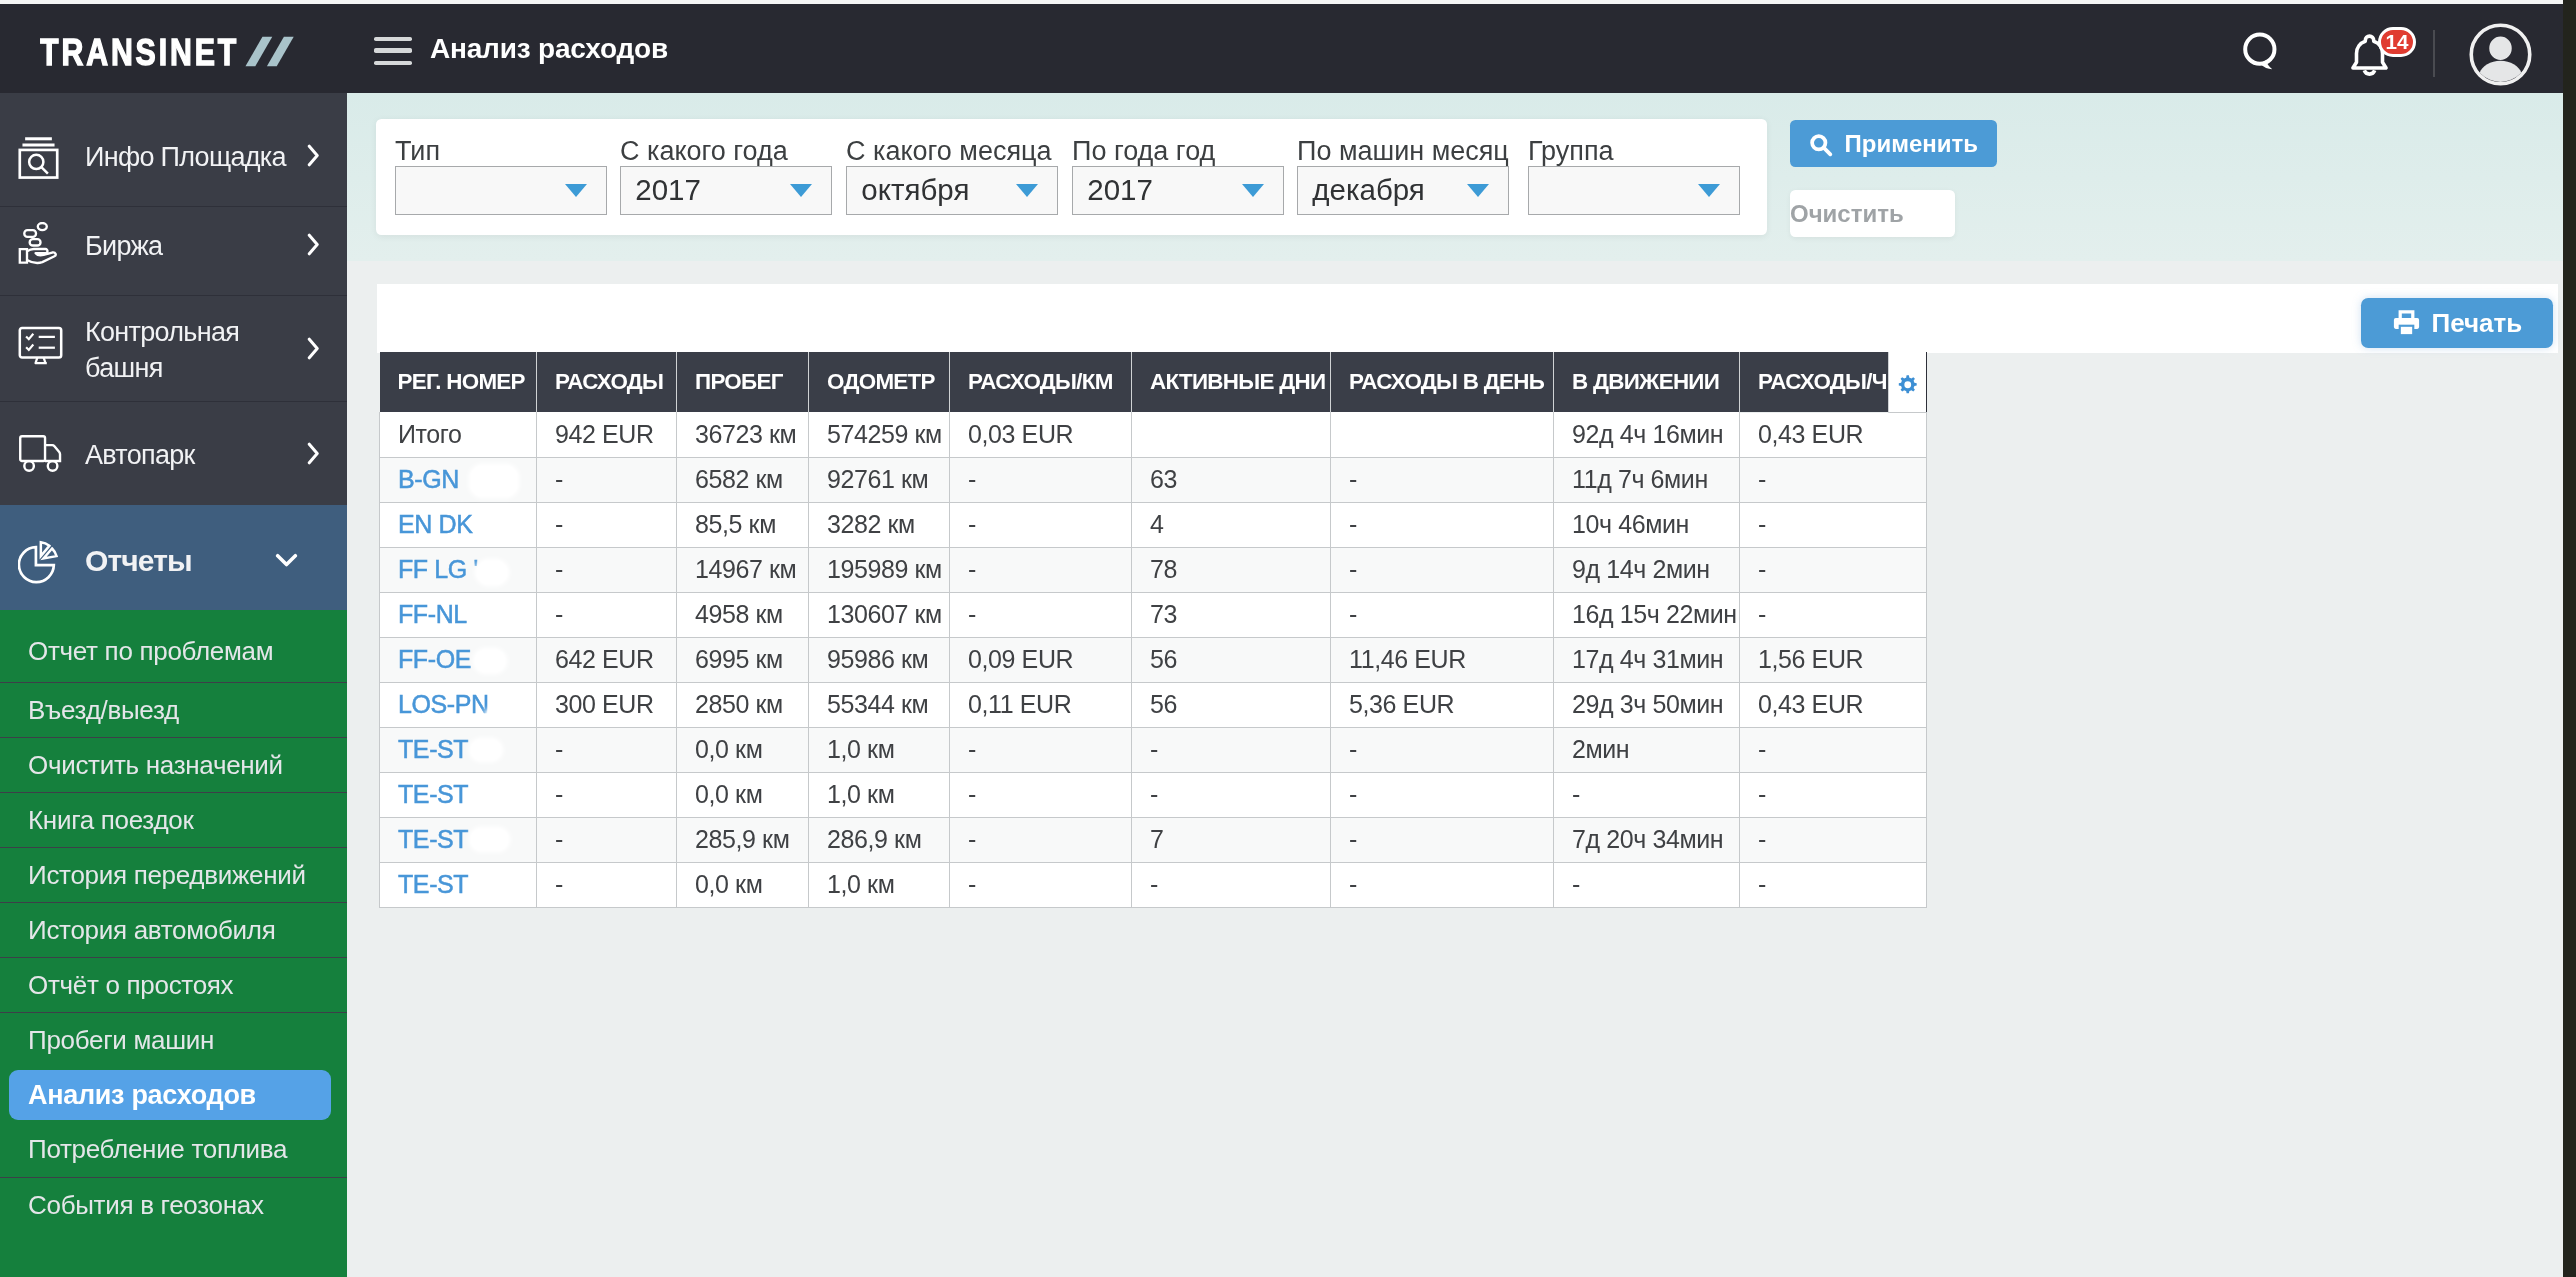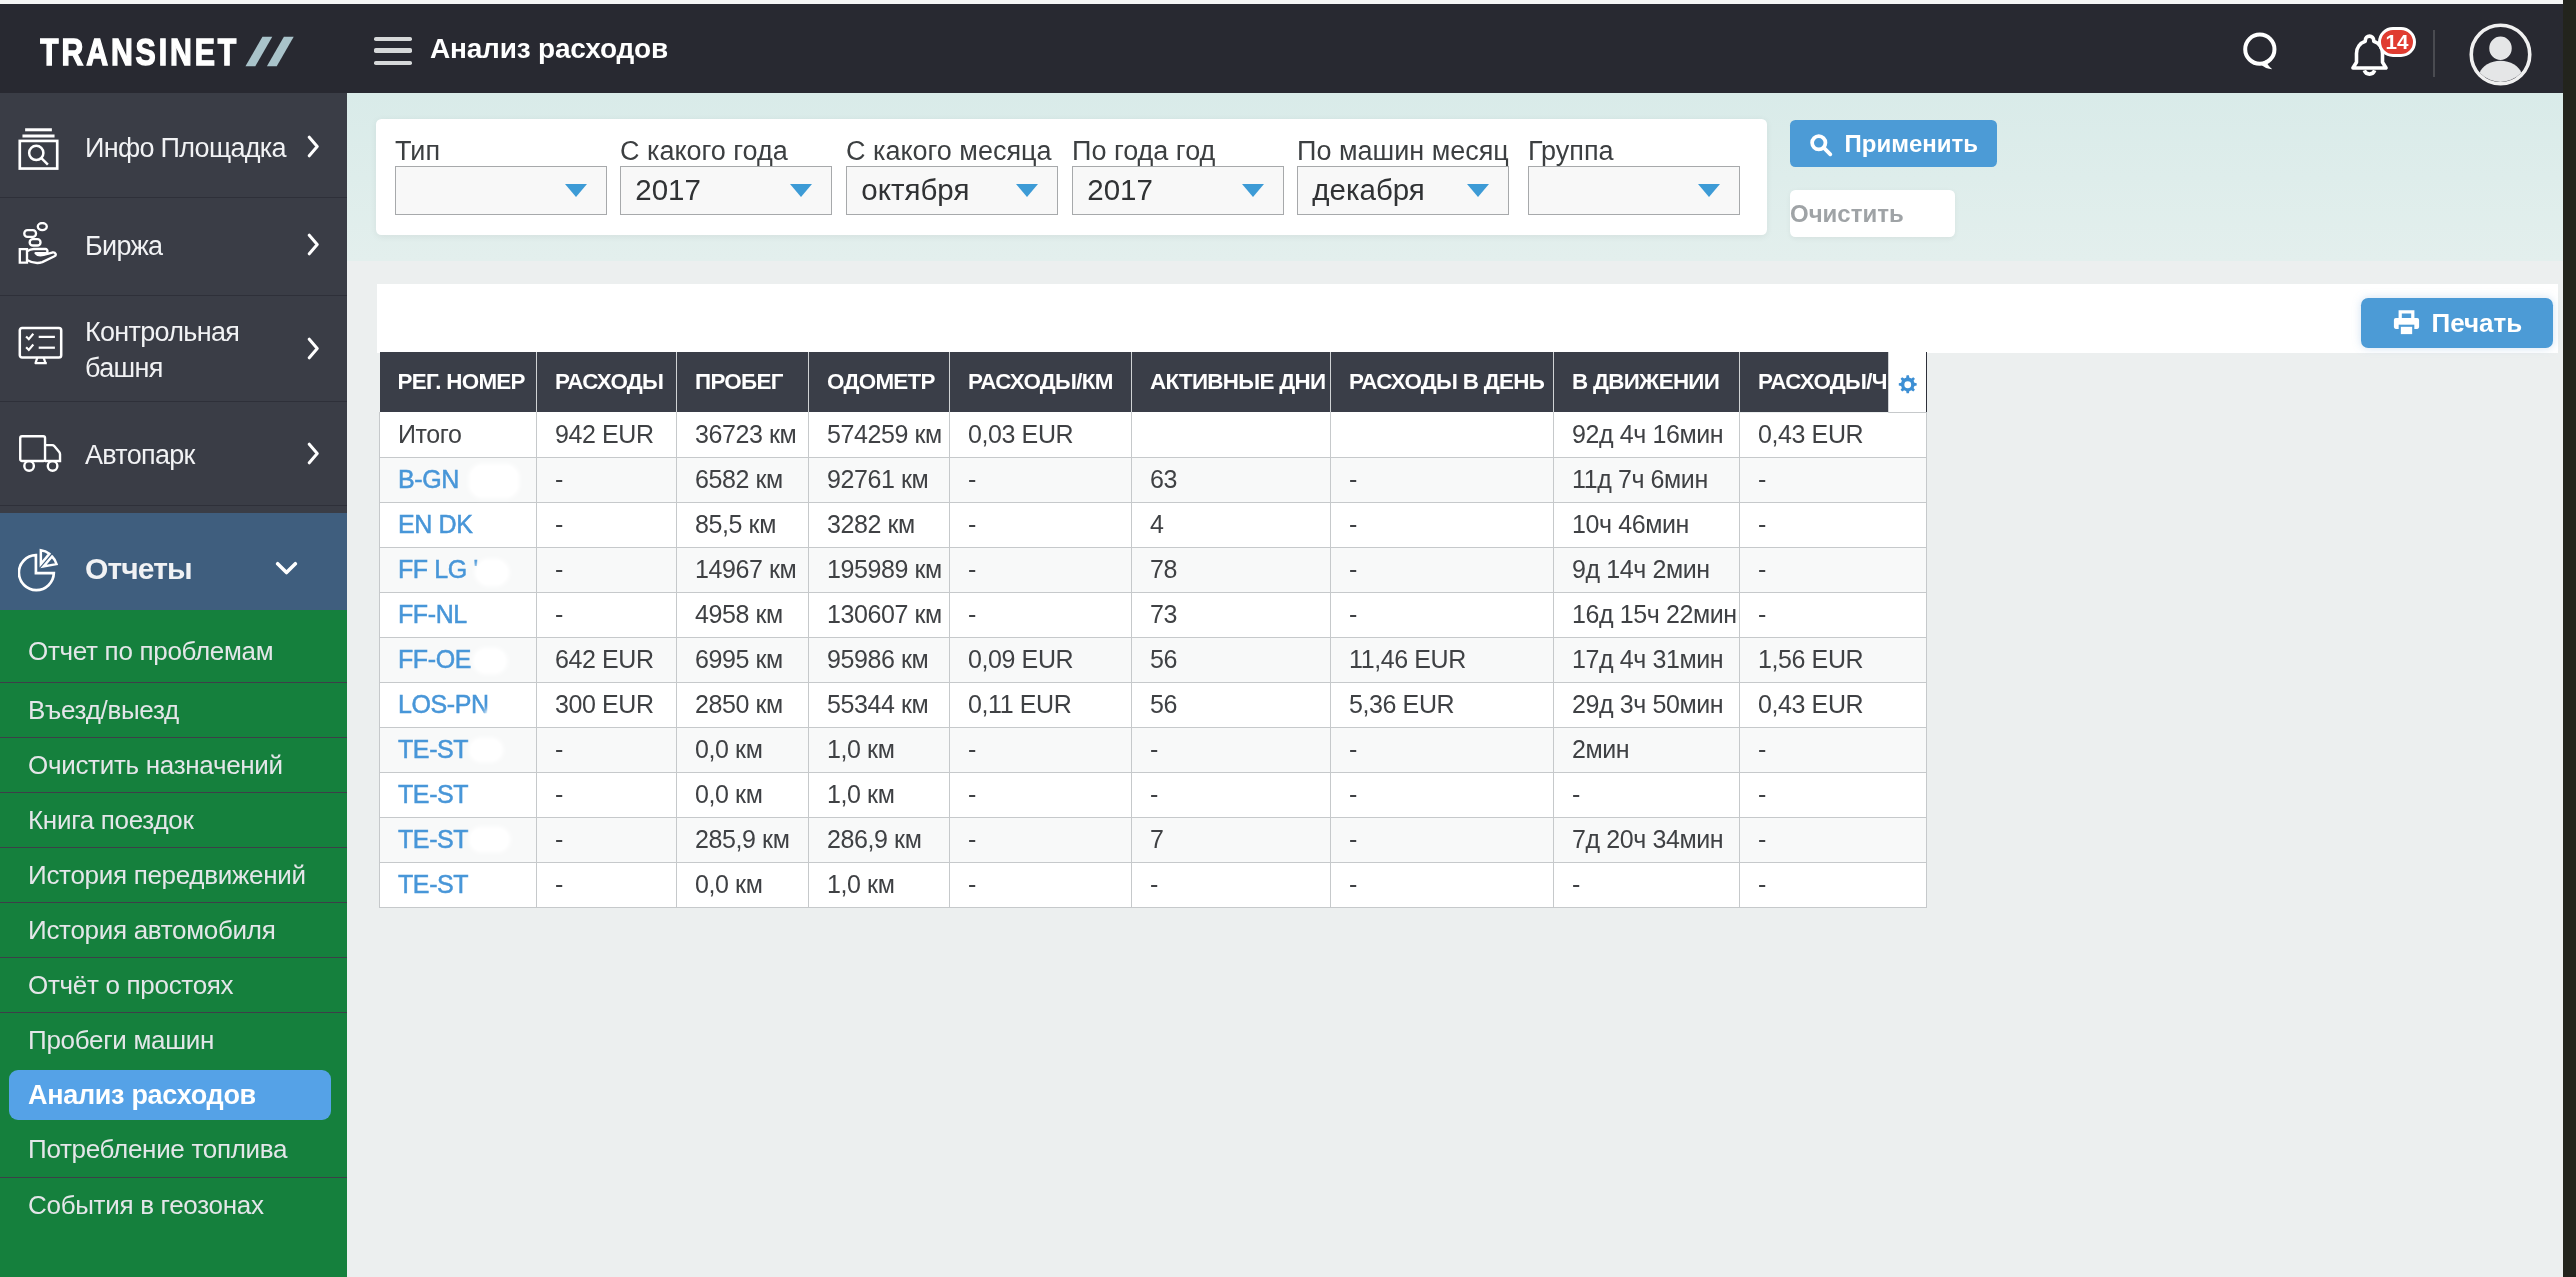--- a/index.html
+++ b/index.html
@@ -13,25 +13,25 @@
 #logo { left:40px; top:29px; height:38px; }
 #burger { left:374px; top:33px; width:38px; height:30px; }
 #burger div { position:absolute; left:0; width:38px; height:4.5px; background:#d6d8d9; border-radius:1.8px; }
 #title { left:430px; top:0; height:89px; line-height:89px; color:#fff; font-size:28px; font-weight:bold; letter-spacing:-0.2px; }
 
 #sidebar { left:0; top:93px; width:347px; height:1184px; background:#3a3d46; }
 .mitem { position:absolute; left:0; width:347px; border-bottom:1.8px solid #2e3039; color:#f1f2f4; }
 .mitem .micon { position:absolute; left:18px; }
 .mitem .mtext { position:absolute; left:85px; font-size:27px; letter-spacing:-0.7px; line-height:36px; white-space:nowrap; }
 .mitem .chev { position:absolute; right:28px; }
-#m1 { top:3px; height:102px; }
+#m1 { top:12px; height:102px; }
 #m2 { top:102px; height:101px; }
 #m3 { top:203px; height:106px; }
 #m4 { top:309px; height:104px; }
-#m5 { top:412px; height:108px; background:#3f5e7e; border-bottom:none;margin-top:8px; }
+#m5 { top:412px; height:108px; background:#3f5e7e; border-bottom:none; }
 #m5 .mtext { font-size:30px; font-weight:bold; letter-spacing:-0.9px; }
 #submenu { position:absolute; left:0; top:517px; width:417px; height:667px; background:#15803d; }
 .sitem { position:relative; height:55px; line-height:55px; padding-left:28px; color:#e4e6e9; font-size:26px; letter-spacing:-0.3px; border-top:1.8px solid #3c3f48; white-space:nowrap; }
 .sitem:first-child { border-top:none; height:72px; line-height:82px; }
 .spill { position:absolute; left:9px; top:2.7px; width:322px; height:50px; line-height:50px; background:#55a2e7; border-radius:9px; color:#fff; font-weight:bold; padding-left:19px; font-size:27px; }
 
 #tealband { left:347px; top:93px; width:2229px; height:168px; background:linear-gradient(180deg,#d9ebe9 0%,#e3efed 100%); }
 #graybg { left:347px; top:261px; width:2229px; height:1016px; background:#ecefef; }
 #edgestrip { left:2563px; top:0; width:12.5px; height:1277px; background:#23241d; z-index:50; }
 

